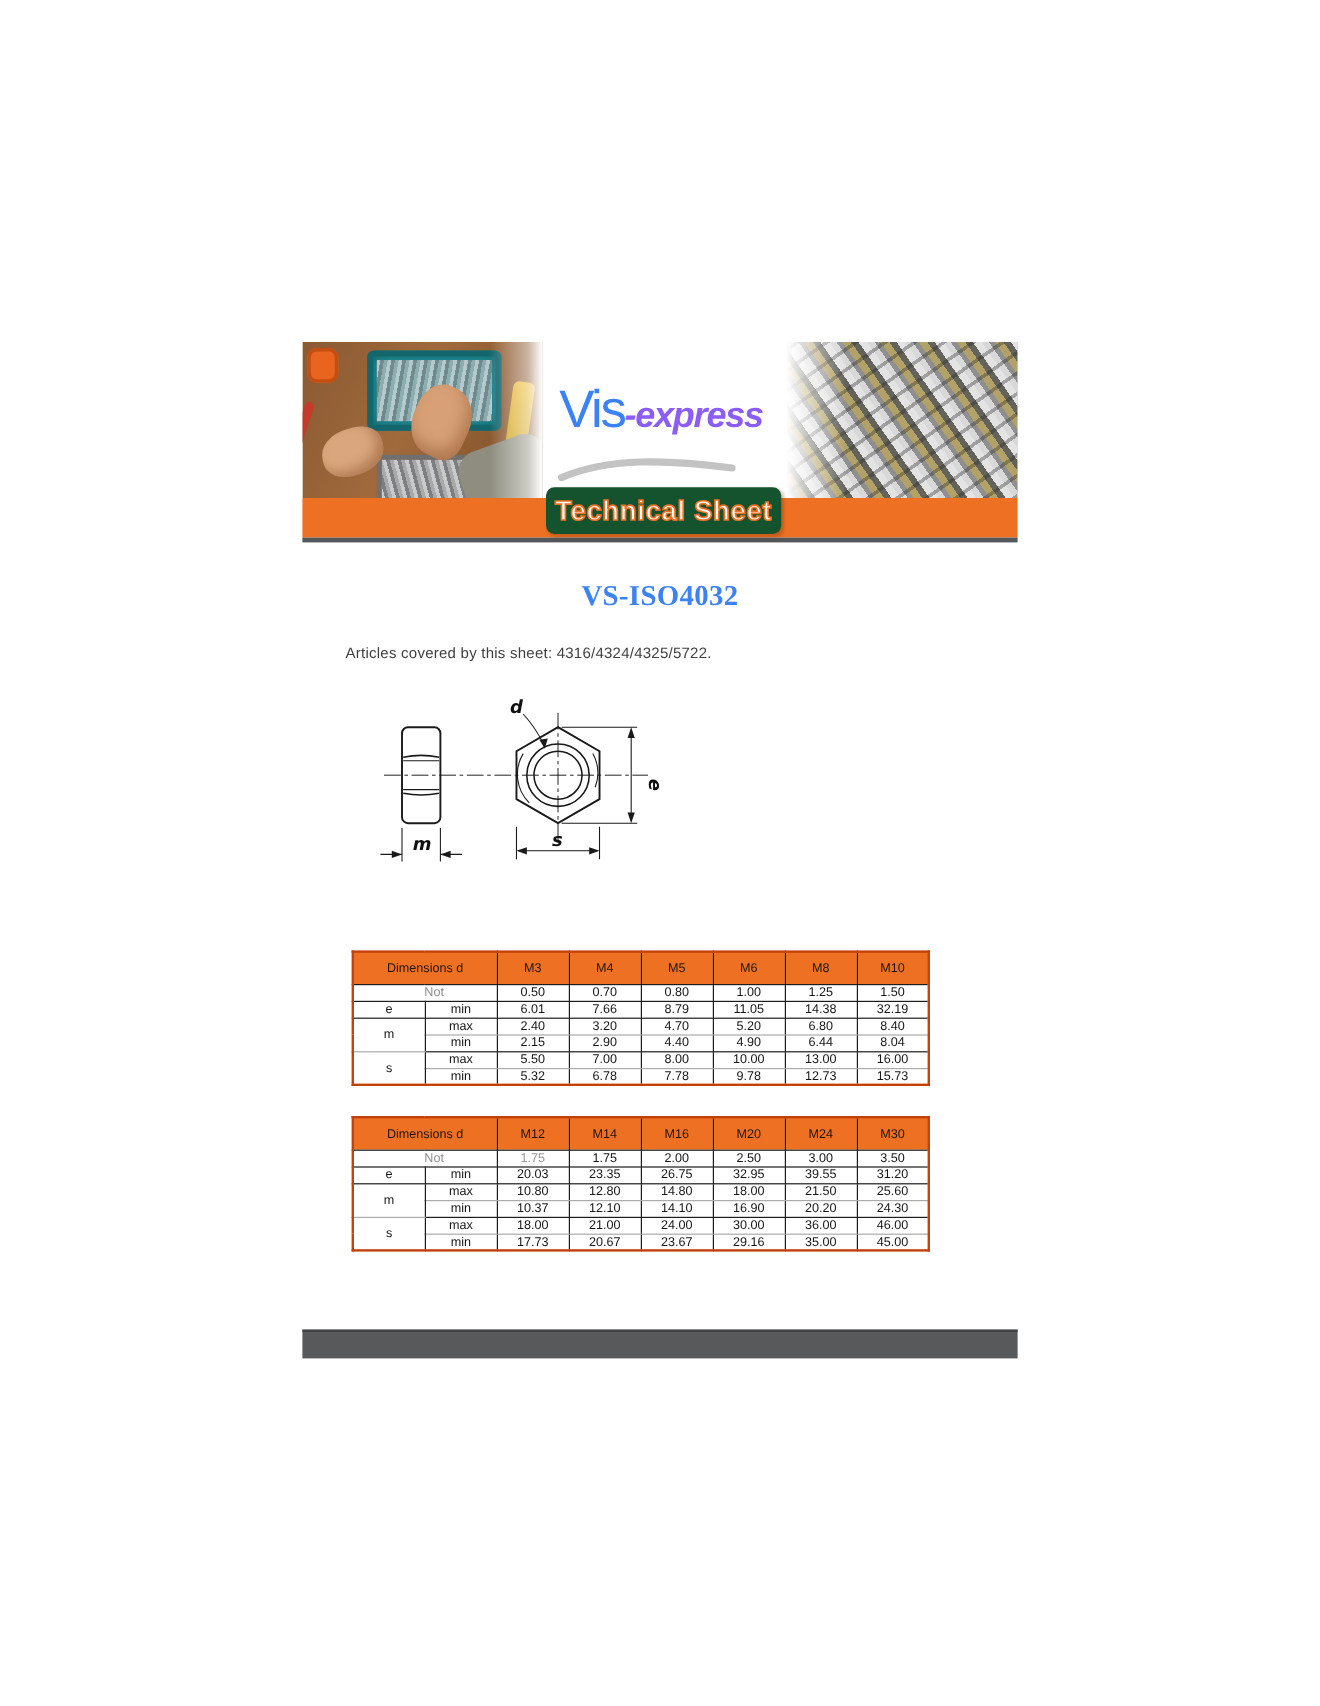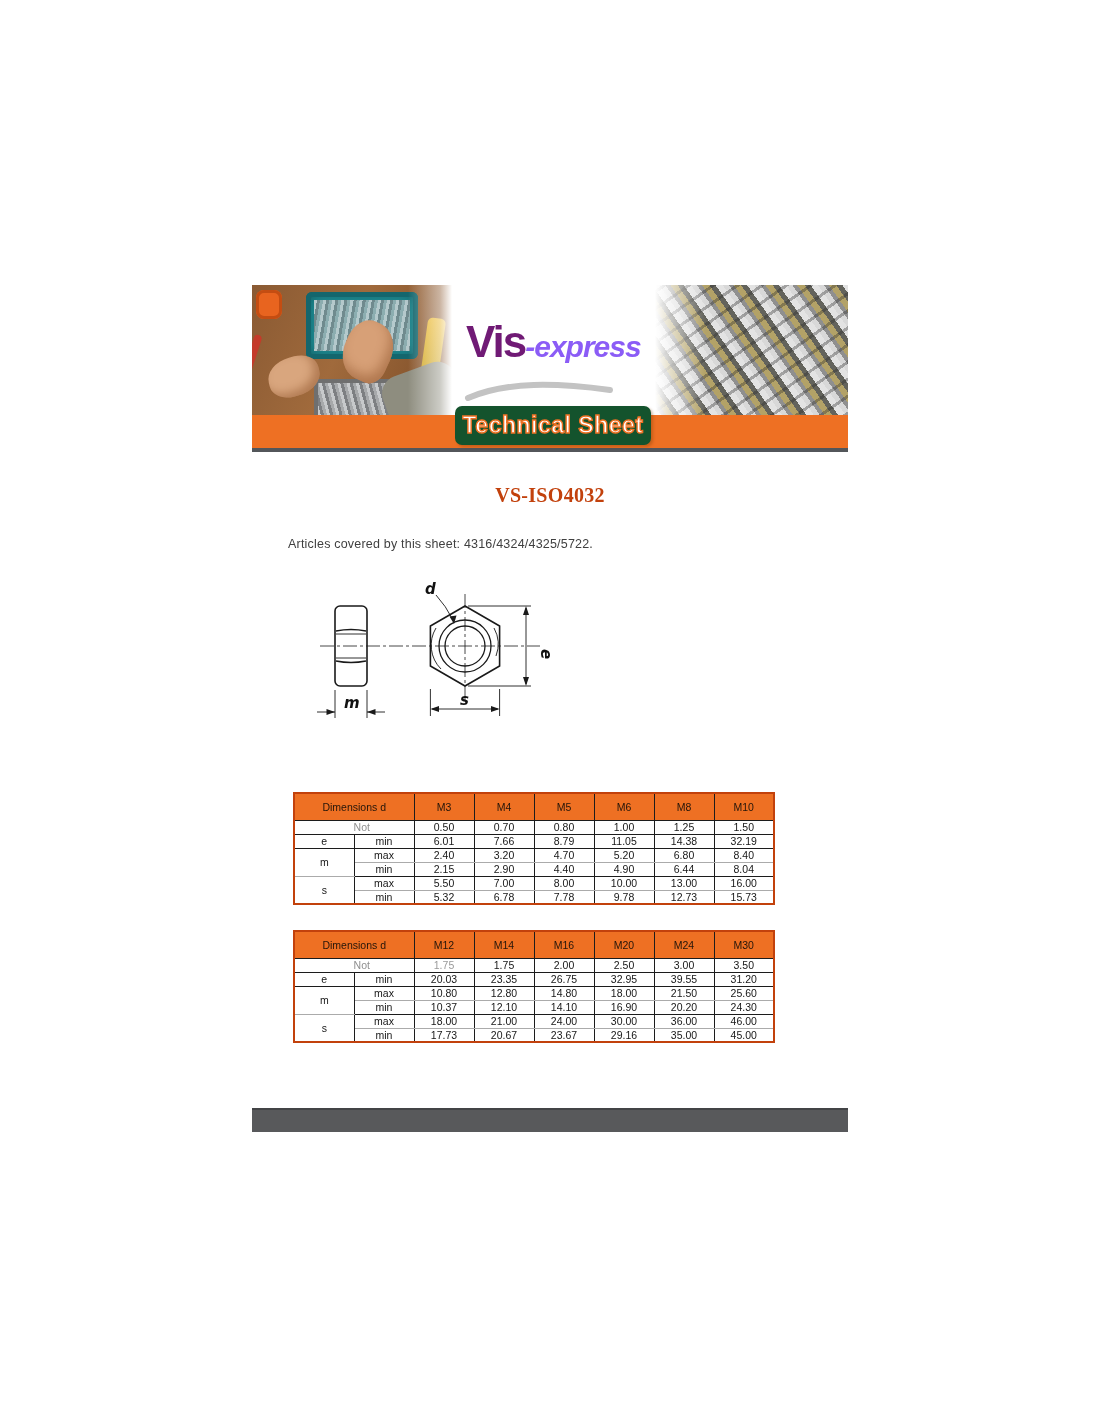--- a/index.html
+++ b/index.html
@@ -26,34 +26,34 @@
   .tray { position:absolute; left:31%; bottom:-4%; width:44%; height:32%; background:repeating-linear-gradient(75deg,#c7c9cb 0 3px,#7d7f82 3px 6px,#a7a9ab 6px 9px); border:4px solid #6f6f6f; }
   .hand1 { position:absolute; left:46%; top:28%; width:24%; height:46%; background:#d7a077; border-radius:40% 50% 30% 50%; transform:rotate(25deg); box-shadow:inset -6px -6px 12px rgba(120,60,20,.4); }
   .hand2 { position:absolute; left:8%; top:55%; width:26%; height:30%; background:#d9a67e; border-radius:50% 40% 50% 40%; transform:rotate(-15deg); box-shadow:inset -5px -5px 10px rgba(120,60,20,.4); }
   .sleeve { position:absolute; right:-4%; bottom:-6%; width:38%; height:42%; background:#8e8d7f; border-radius:18px; transform:rotate(-20deg); }
   .tape { position:absolute; left:2%; top:4%; width:13%; height:22%; background:#e8641f; border-radius:8px; box-shadow:inset 0 0 0 3px #c44d12; }
   .ytool { position:absolute; right:5%; top:25%; width:9%; height:48%; background:linear-gradient(#e9b424,#caa21d); border-radius:5px; transform:rotate(8deg); }
   .rtool { position:absolute; left:-2%; top:38%; width:4%; height:34%; background:#c43b2a; border-radius:4px; transform:rotate(18deg); }
 
   .logo-zone { position:absolute; left:200px; top:0; width:203px; height:130px; background:#fff; }
   .logo { position:absolute; left:14px; top:32px; white-space:nowrap; }
-  .logo .vis { font-size:44px; font-weight:bold; color:#701a75; letter-spacing:-2px; }
+  .logo .vis { font-size:44px; font-weight:normal; color:#3b82f6; letter-spacing:-2px; }
   .logo .express { font-size:30px; font-style:italic; font-weight:bold; color:#8b5cf6; letter-spacing:-1px; }
   .swoosh { position:absolute; left:10px; top:92px; }
 
   .orange-bar { position:absolute; left:0; top:130px; width:596px; height:33px; background:#ee7023; }
   .dark-line { position:absolute; left:0; top:163px; width:596px; height:4px; background:#53565a; }
   .tech-box { position:absolute; left:203px; top:121px; width:196px; height:39px; background:#14532d; border-radius:7px;
     box-shadow:2px 2px 3px rgba(120,60,10,.35); display:flex; align-items:center; justify-content:center; }
   .tech-box span { font-size:23px; font-weight:bold; letter-spacing:.5px; color:#ee7023;
     -webkit-text-fill-color:#ffffff; -webkit-text-stroke:1.4px #ee7023; }
 
   
   .title { position:absolute; left:252px; top:484px; width:596px; text-align:center;
-    font-family:"Liberation Serif", serif; font-size:20px; font-weight:bold; color:#c2410c; letter-spacing:.3px; }
+    font-family:"Liberation Serif", serif; font-size:24px; font-weight:bold; color:#3b82f6; letter-spacing:.3px; }
   .intro { position:absolute; left:288px; top:537px; font-size:12.5px; color:#404040; letter-spacing:.2px; }
 
   
   .drawing { position:absolute; left:308px; top:568px; width:250px; height:162px; }
   .drawing text { font-family:"DejaVu Sans", sans-serif; font-weight:bold; font-style:italic; font-size:15px; fill:#111; }
 
   
   .dim-table { position:absolute; left:293px; }
   #table1 { top:792px; }
   #table2 { top:930px; }

